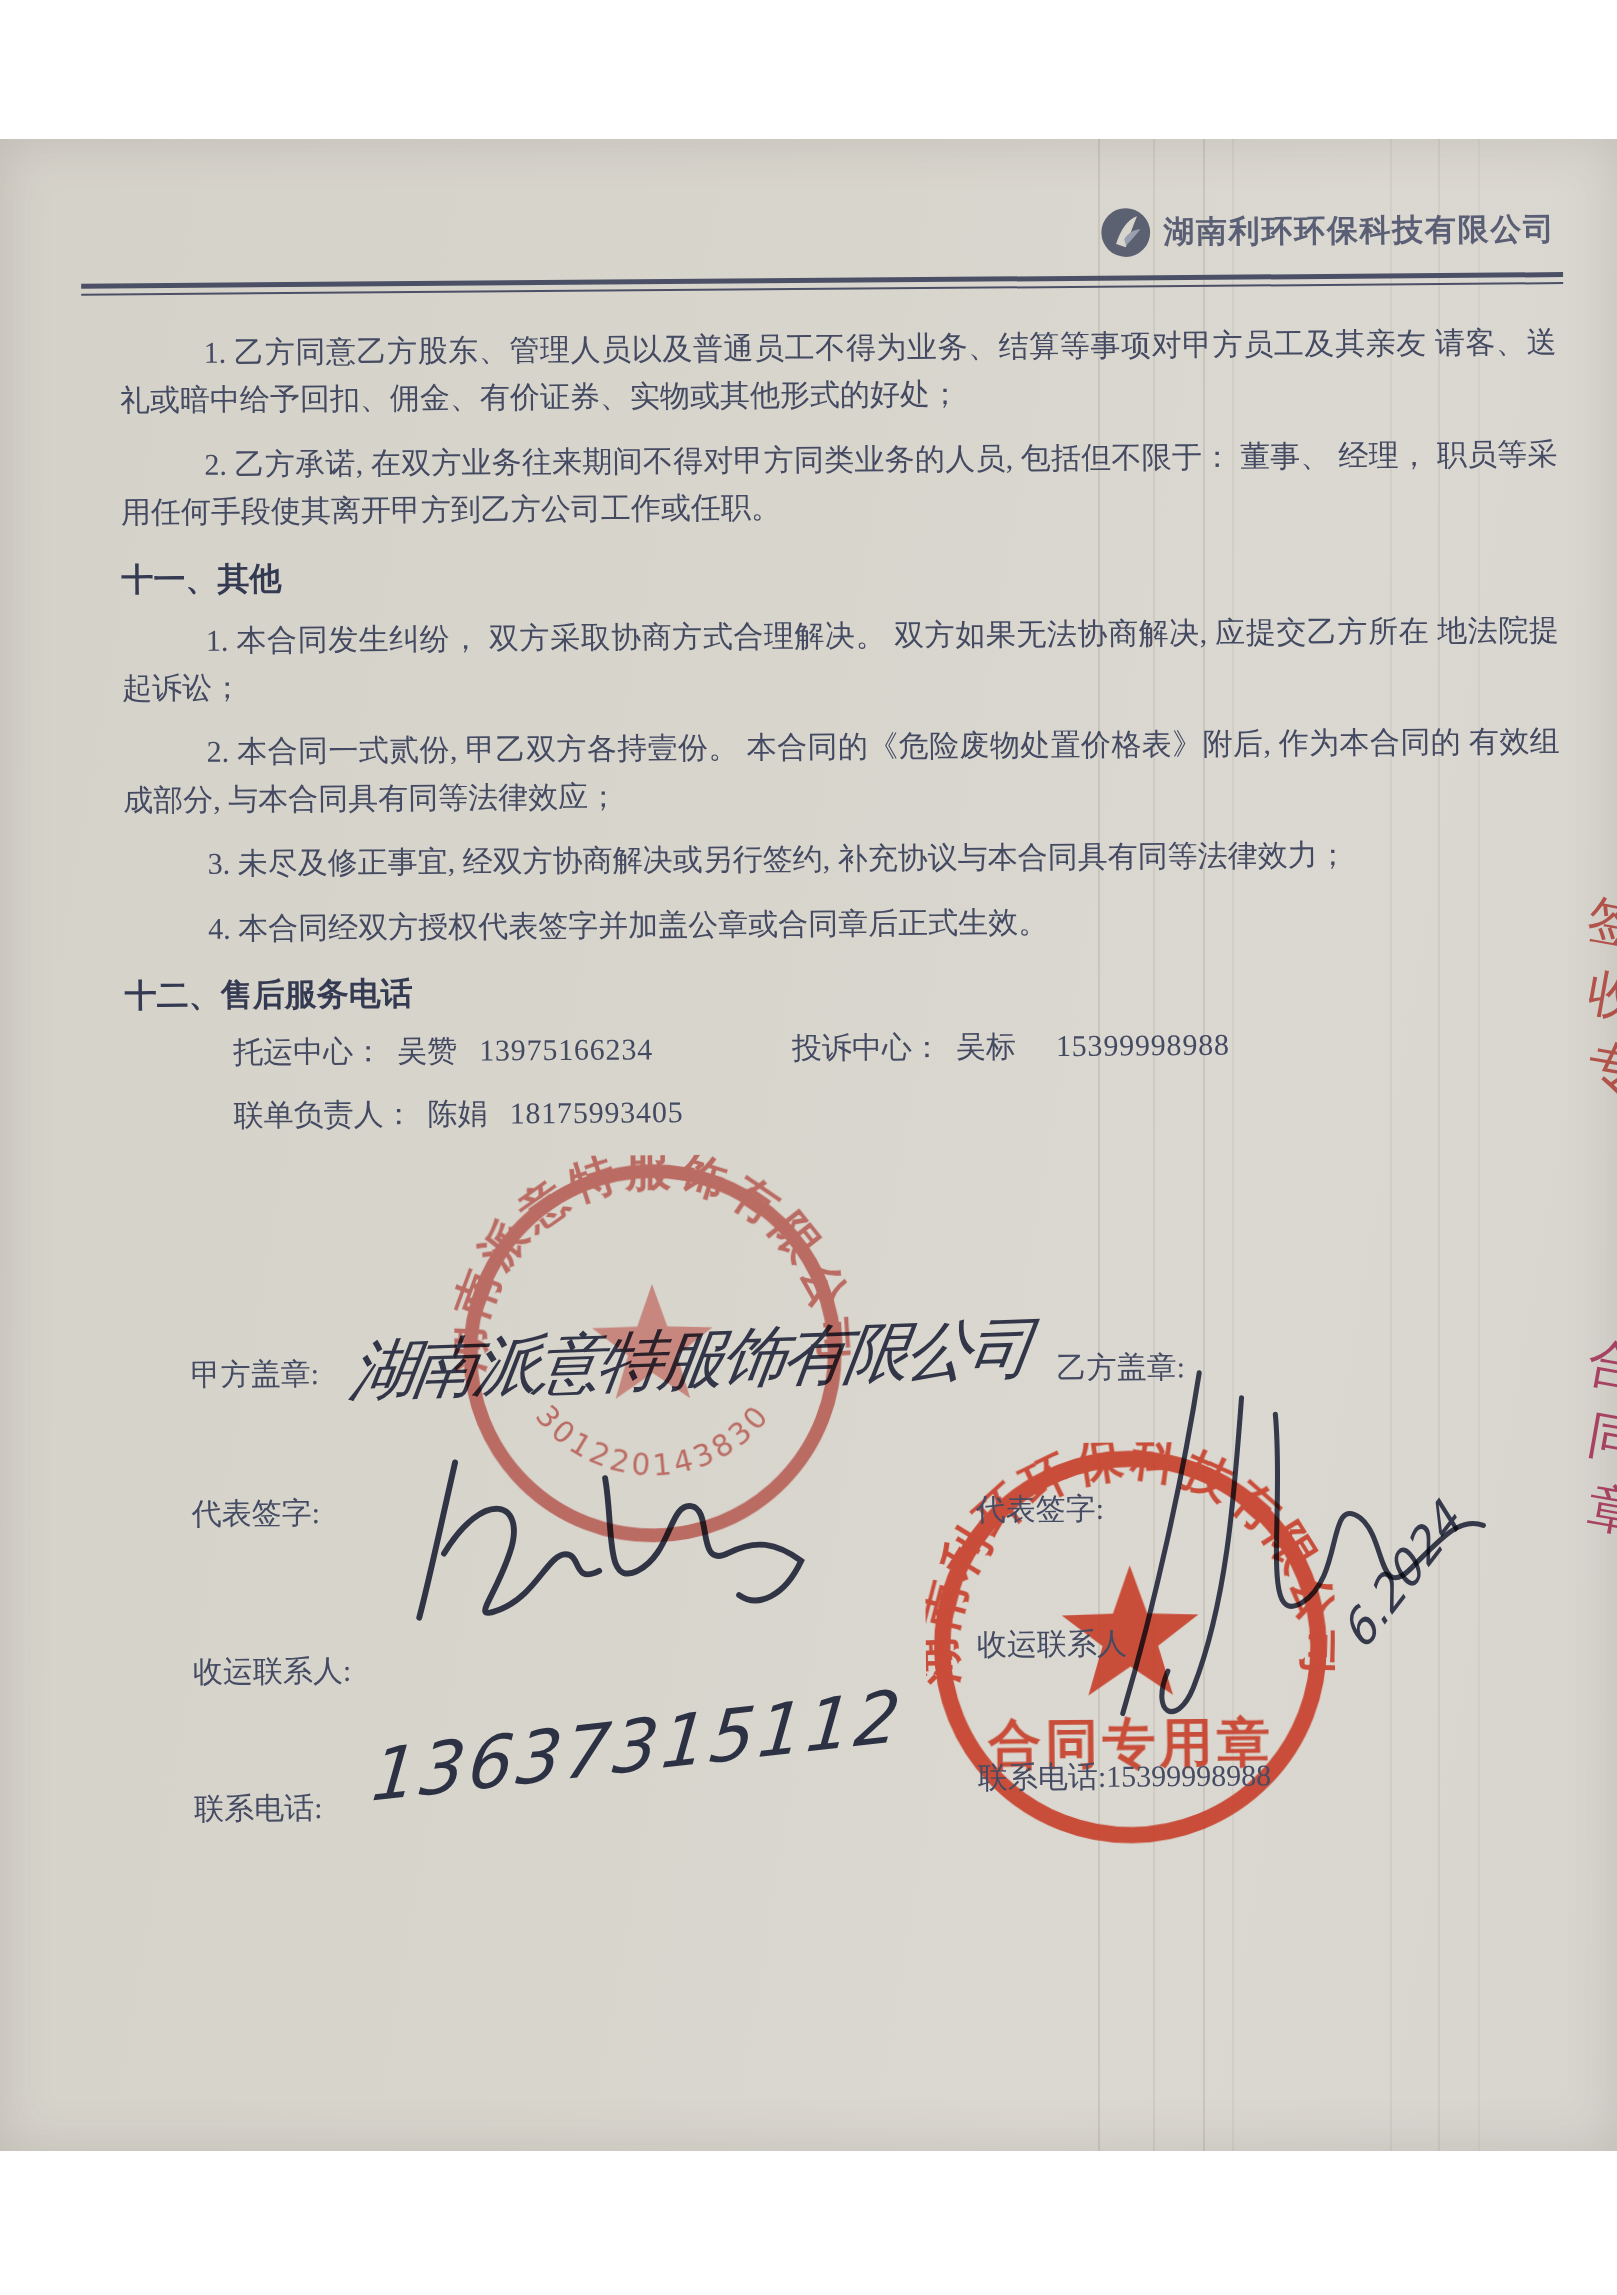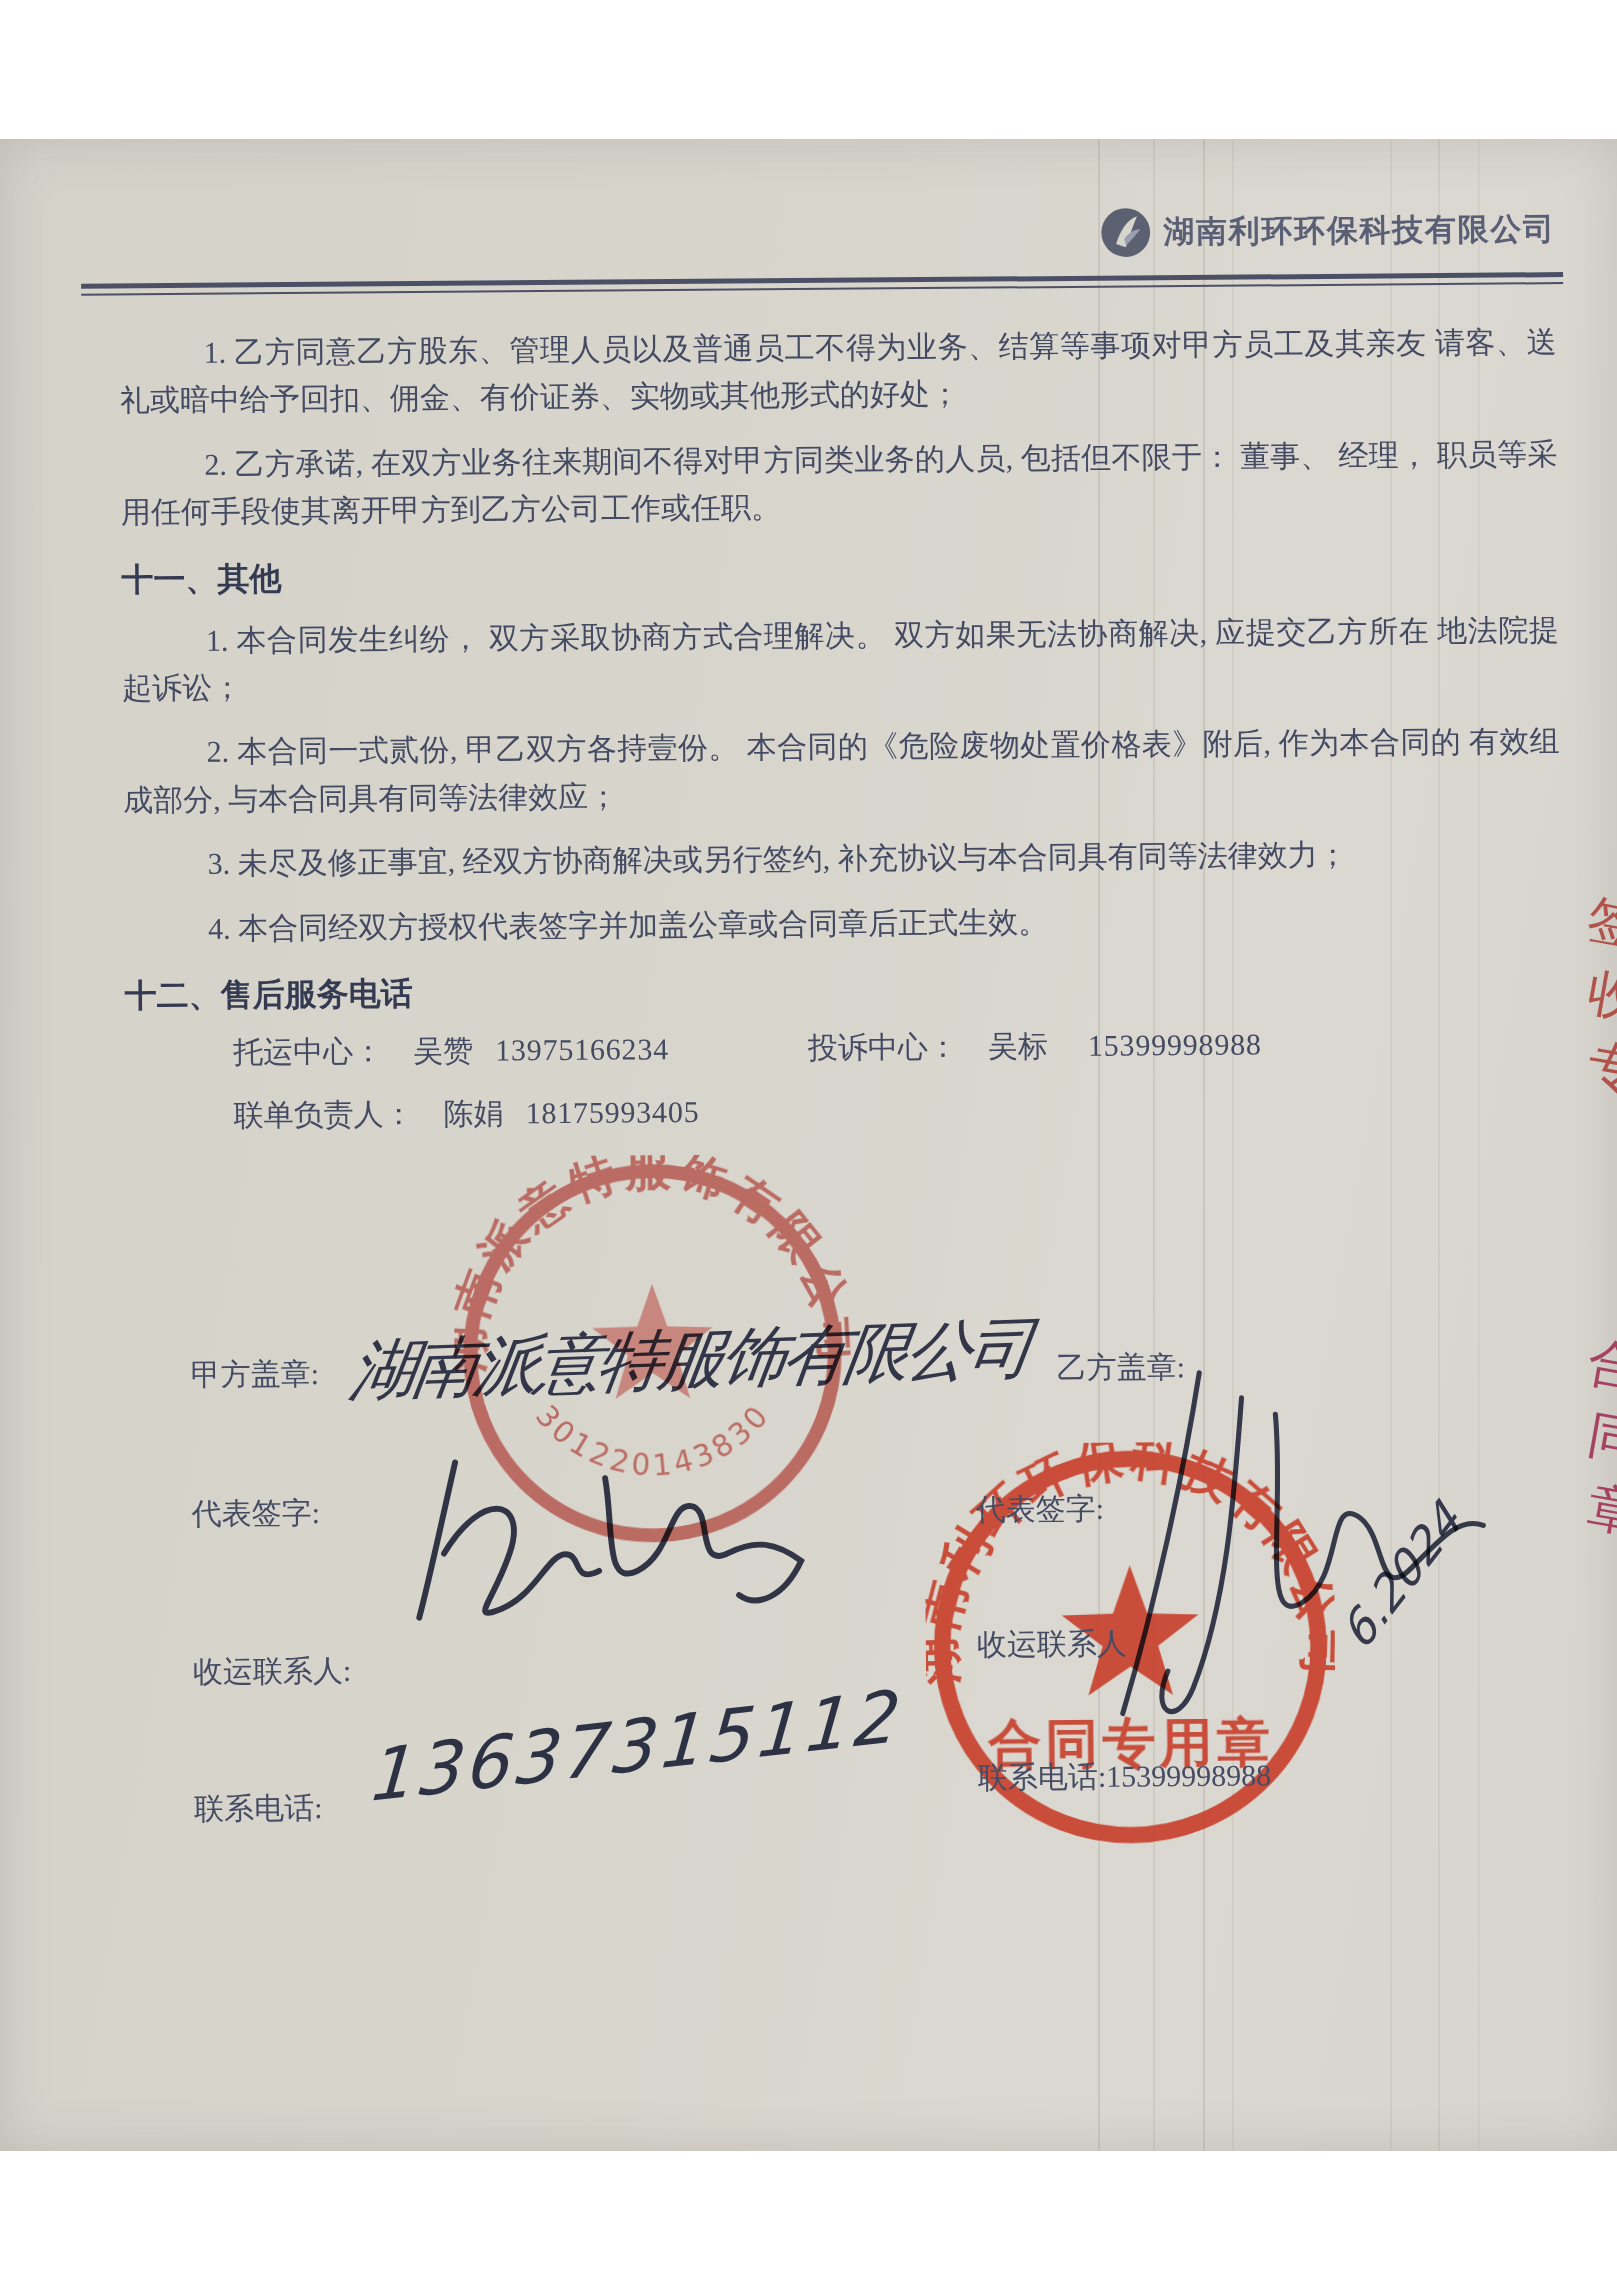--- a/index.html
+++ b/index.html
@@ -20,21 +20,21 @@
   .rule .r1{height:5.9px;background:#4b5066;}
   .rule .r2{height:2.5px;background:#4b5066;margin-top:4.2px;}
   
   .para{font-size:30px;line-height:1.58;text-align:justify;margin:0 0 17px 0;text-indent:84px;
         color:#444a62;}
   .para.first{margin-top:34px;}
   .sec-title{font-size:32px;font-weight:bold;color:#343a52;margin:22px 0 15px 0;}
   .contacts{margin-left:108px;font-size:30px;color:#444a62;}
   .contact-line{display:flex;align-items:baseline;margin-bottom:22px;}
   .contact-entry{display:flex;align-items:baseline;}
-  .contact-entry .nm{margin-left:30px;}
+  .contact-entry .nm{margin-left:14px;}
   .contact-entry .ph{margin-left:22px;letter-spacing:0.8px;}
   .contact-gap{width:139px;flex:0 0 auto;}
   
   .sig-zone{position:relative;height:775px;margin:8.4px -63px 0 -118px;}
   .sig-label{position:absolute;font-size:30px;color:#454b63;white-space:nowrap;}
   .stamp{position:absolute;mix-blend-mode:multiply;filter:blur(0.4px);}
   .hand{position:absolute;font-family:"DejaVu Sans","Liberation Sans",sans-serif;
         font-style:italic;color:#23283c;white-space:nowrap;mix-blend-mode:multiply;}
   .hand-company{font-size:66px;letter-spacing:-4.2px;transform:rotate(-1.5deg) skewX(-10deg);opacity:.92;}
   .hand-phone{font-size:71px;letter-spacing:3.4px;transform:rotate(-6deg) skewX(-12deg);opacity:.95;}

